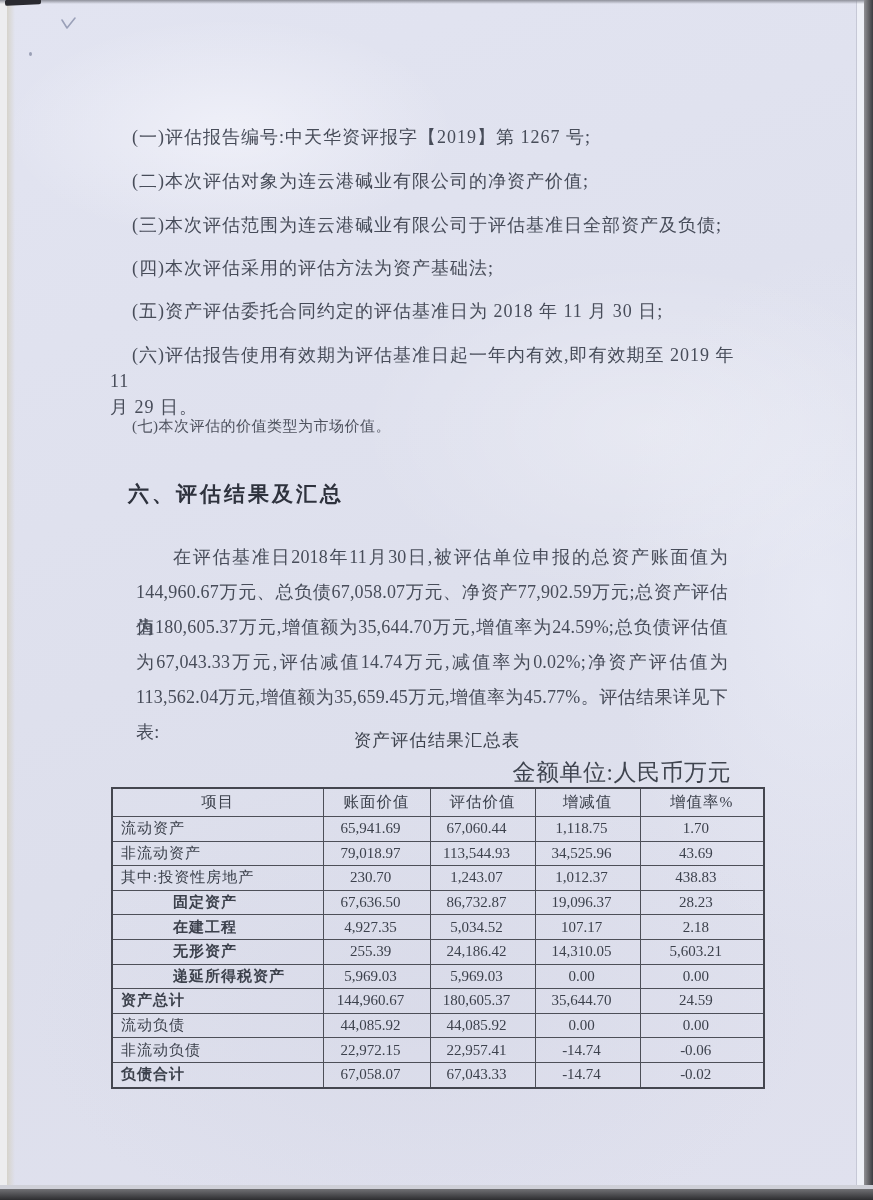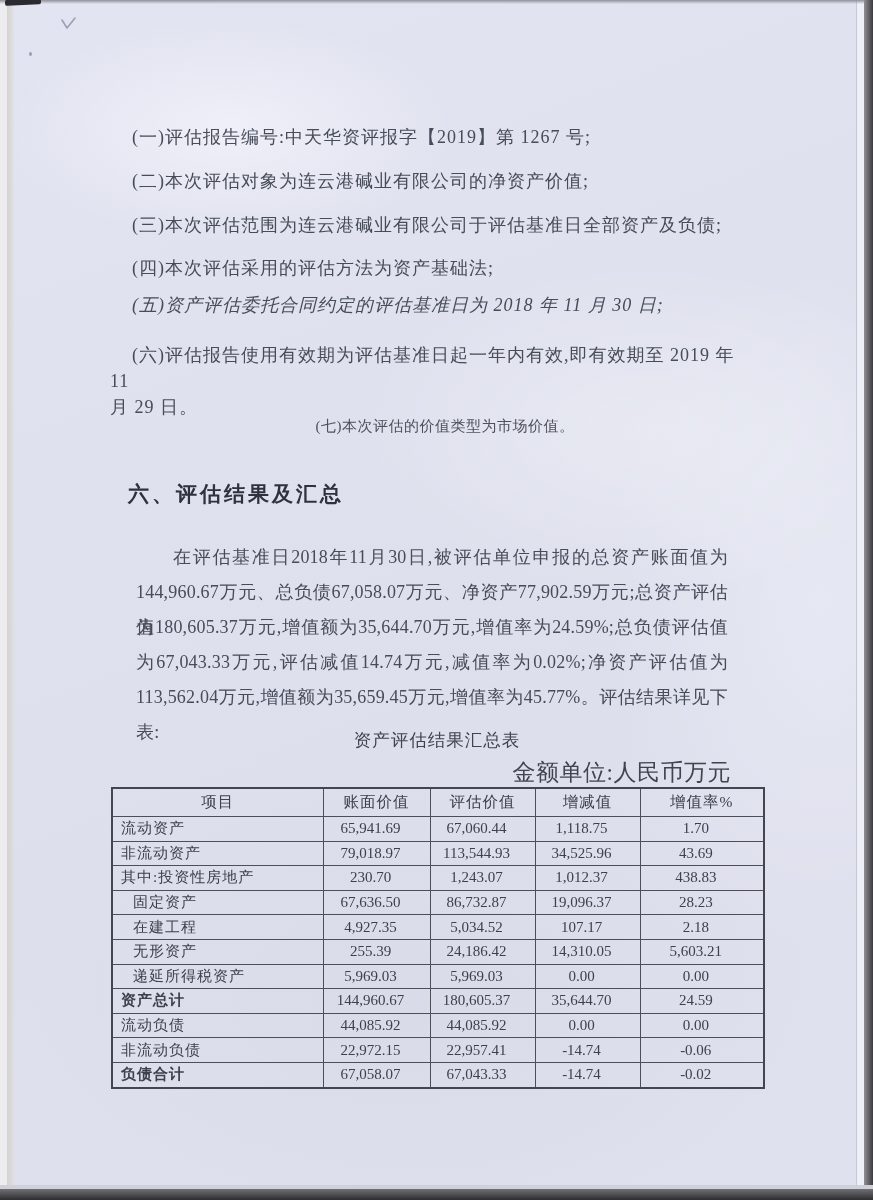--- a/index.html
+++ b/index.html
@@ -64,21 +64,21 @@
   table.result-table{
     position:absolute;left:111px;top:787px;width:652px;
     border-collapse:collapse;table-layout:fixed;
     font-size:15px;color:#3c414c;background:transparent;
   }
   .result-table th,.result-table td{border:1px solid #4d4f58;padding:0;overflow:hidden;}
   .result-table{border:2px solid #44464f;}
   .result-table th{height:27px;font-weight:400;text-align:center;font-size:15.5px;letter-spacing:1px;}
   .result-table td{height:23.6px;}
   td.c-item{text-align:left;padding-left:8px;letter-spacing:1px;}
-  td.c-item.indent1{padding-left:20px;}
+  td.c-item.indent1{padding-left:60px;font-weight:bold;}
   td.c-item.indent2{padding-left:72px;}
   td.c-item.bold{font-weight:700;padding-left:8px;}
   td.c-num{text-align:center;padding-right:12px;font-variant-numeric:tabular-nums;}
 </style>
 </head>
 <body>
 
 <div class="page">
 
   <div class="edge-top"></div>
@@ -92,24 +92,24 @@
   <svg class="pen-check" width="18" height="16" viewBox="0 0 18 16">
     <polyline points="2,4 7,12 15,2" fill="none" stroke="#9aa0b8" stroke-width="1.6" stroke-linecap="round" stroke-linejoin="round"></polyline>
   </svg>
   <div class="speck"></div>
 
   <div id="intro">
       <div class="intro-item" style="top: 124px;">(一)评估报告编号:中天华资评报字【2019】第 1267 号;</div>
       <div class="intro-item" style="top: 168px;">(二)本次评估对象为连云港碱业有限公司的净资产价值;</div>
       <div class="intro-item" style="top: 212px;">(三)本次评估范围为连云港碱业有限公司于评估基准日全部资产及负债;</div>
       <div class="intro-item" style="top: 255px;">(四)本次评估采用的评估方法为资产基础法;</div>
-      <div class="intro-item" style="top: 292px; font-style: italic;">(五)资产评估委托合同约定的评估基准日为 2018 年 11 月 30 日;</div>
+      <div class="intro-item" style="top: 298px;">(五)资产评估委托合同约定的评估基准日为 2018 年 11 月 30 日;</div>
       <div class="intro-item" style="top: 342px;">(六)评估报告使用有效期为评估基准日起一年内有效,即有效期至 2019 年 11
 月 29 日。</div>
-      <div class="intro-item small" style="top: 413px; text-align: center;">(七)本次评估的价值类型为市场价值。</div>
+      <div class="intro-item small" style="top: 413px;">(七)本次评估的价值类型为市场价值。</div>
     </div>
 
   <h2 class="heading">六、评估结果及汇总</h2>
 
   <div class="paragraph" id="paragraph">
       <div class="para-line first">在评估基准日2018年11月30日,被评估单位申报的总资产账面值为</div>
       <div class="para-line">144,960.67万元、总负债67,058.07万元、净资产77,902.59万元;总资产评估值</div>
       <div class="para-line">为180,605.37万元,增值额为35,644.70万元,增值率为24.59%;总负债评估值</div>
       <div class="para-line">为67,043.33万元,评估减值14.74万元,减值率为0.02%;净资产评估值为</div>
       <div class="para-line">113,562.04万元,增值额为35,659.45万元,增值率为45.77%。评估结果详见下</div>

